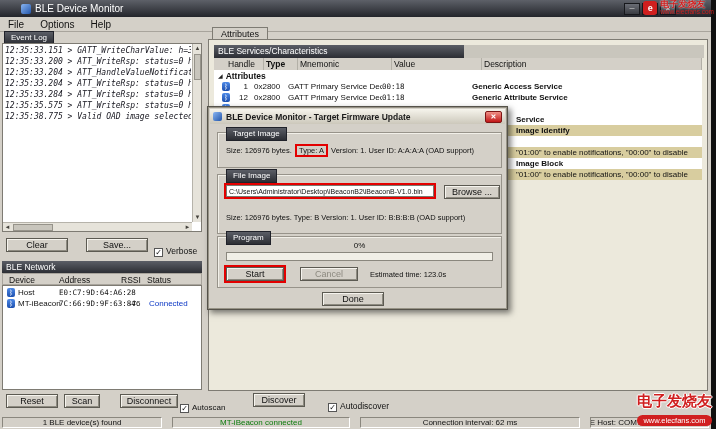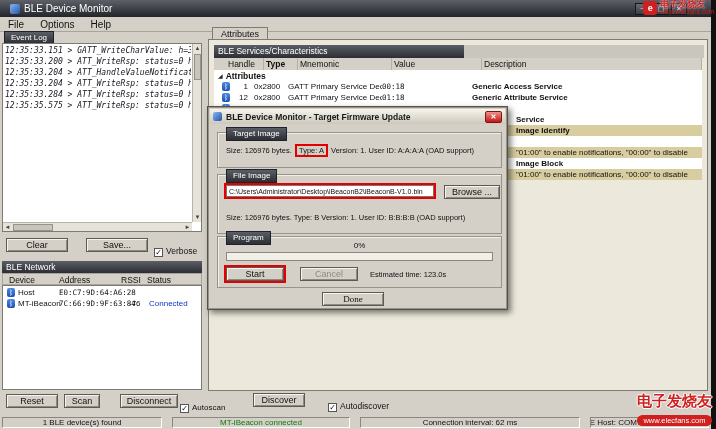--- a/index.html
+++ b/index.html
@@ -2,21 +2,21 @@
 <html><head>
 <meta charset="utf-8">
 <style>
   * { margin:0; padding:0; box-sizing:border-box; }
   body { background:#000; font-family:"Liberation Sans", sans-serif; }
   .screen { position:relative; width:716px; height:429px; background:#101010; overflow:hidden; }
   .window { position:absolute; left:0; top:0; width:711px; height:429px; background:#d4d0c8; }
 
   
   .titlebar { position:absolute; left:0; top:0; width:711px; height:17px;
-    background:linear-gradient(#5d6068,#23252b); color:#fff; display:flex; align-items:center; padding:0 10px; }
+    background:linear-gradient(#5d6068,#23252b); color:#fff; display:flex; align-items:center; padding:0 21px; }
   .app-icon { width:10px; height:10px; background:linear-gradient(135deg,#8ab6f2,#2255aa); border-radius:2px; margin-right:4px; flex:none; }
   .title-text { font-size:10px; white-space:nowrap; }
   .win-btns { margin-left:auto; display:flex; gap:2px; margin-right:14px; }
   .win-btn { width:16px; height:12px; background:linear-gradient(#6a6d75,#3a3c42); border:1px solid #17181c;
     color:#ddd; font-size:7px; line-height:10px; text-align:center; }
 
   
   .menubar { position:absolute; left:0; top:17px; width:711px; height:15px; background:#d4d0c8;
     border-bottom:1px solid #a8a49c; display:flex; align-items:center; font-size:10px; color:#111; }
   .menu-item { padding:0 8px; }
@@ -159,20 +159,21 @@
 
     <span class="chip eventlog-chip">Event Log</span>
     <div class="log-panel">
       <div class="log-lines">
         <div>12:35:33.151 &gt; GATT_WriteCharValue: h=35 s=01</div>
         <div>12:35:33.200 &gt; ATT_WriteRsp: status=0 h=01</div>
         <div>12:35:33.204 &gt; ATT_HandleValueNotification: status=0 h=25</div>
         <div>12:35:33.204 &gt; ATT_WriteRsp: status=0 h=01</div>
         <div>12:35:33.284 &gt; ATT_WriteRsp: status=0 h=01</div>
         <div>12:35:35.575 &gt; ATT_WriteRsp: status=0 h=01</div>
+        <div>12:35:38.775 &gt; Valid OAD image selected</div>
       </div>
       <div class="vscroll">
         <span class="scroll-arrow" style="top:0;">▲</span>
         <span class="vthumb"></span>
         <span class="scroll-arrow" style="bottom:0;">▼</span>
       </div>
       <div class="hscroll">
         <span class="scroll-arrow" style="left:0;">◄</span>
         <span class="hthumb"></span>
         <span class="scroll-arrow" style="right:0;">►</span>
@@ -307,21 +308,21 @@
           <span class="chip grp-chip">Program</span>
           <div class="progress-text">0%</div>
           <div class="progress-bar"></div>
           <span class="red-wrap" style="left:6px; top:28px;">
             <span class="btn" style="position:static; display:block; width:58px;">Start</span>
           </span>
           <div class="btn disabled" style="left:82px; top:30px; width:58px;">Cancel</div>
           <div class="est-text">Estimated time: 123.0s</div>
         </div>
 
-        <div class="btn" style="left:112px; top:168px; width:62px;font-family:Liberation Serif, serif;">Done</div>
+        <div class="btn" style="left:112px; top:168px; width:62px;">Done</div>
       </div>
     </div>
 
     <div class="statusbar">
       <div class="seg seg1">1 BLE device(s) found</div>
       <div class="seg seg2">MT-iBeacon connected</div>
       <div class="seg seg3">Connection interval: 62 ms</div>
       <div class="seg seg4">BLE Host: COM7 115200 baud no flow.</div>
     </div>
   </div>

